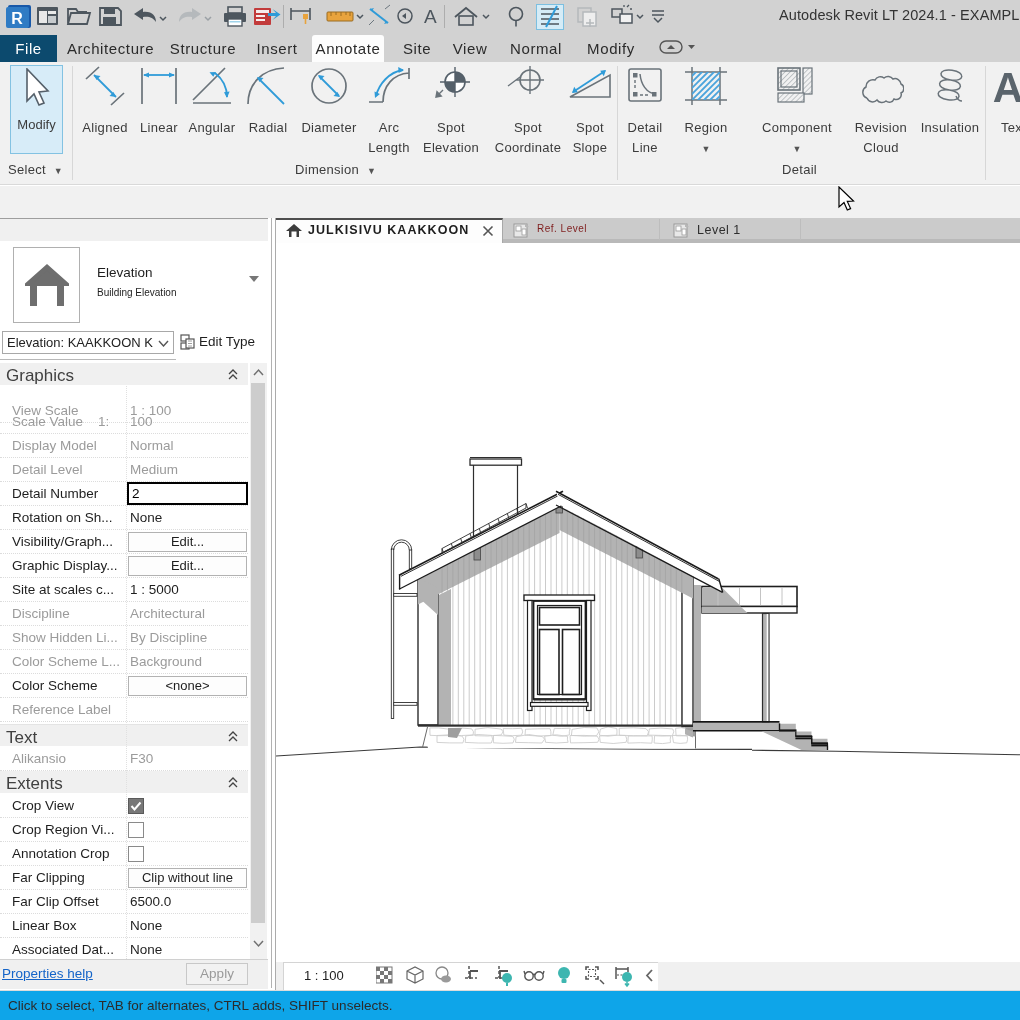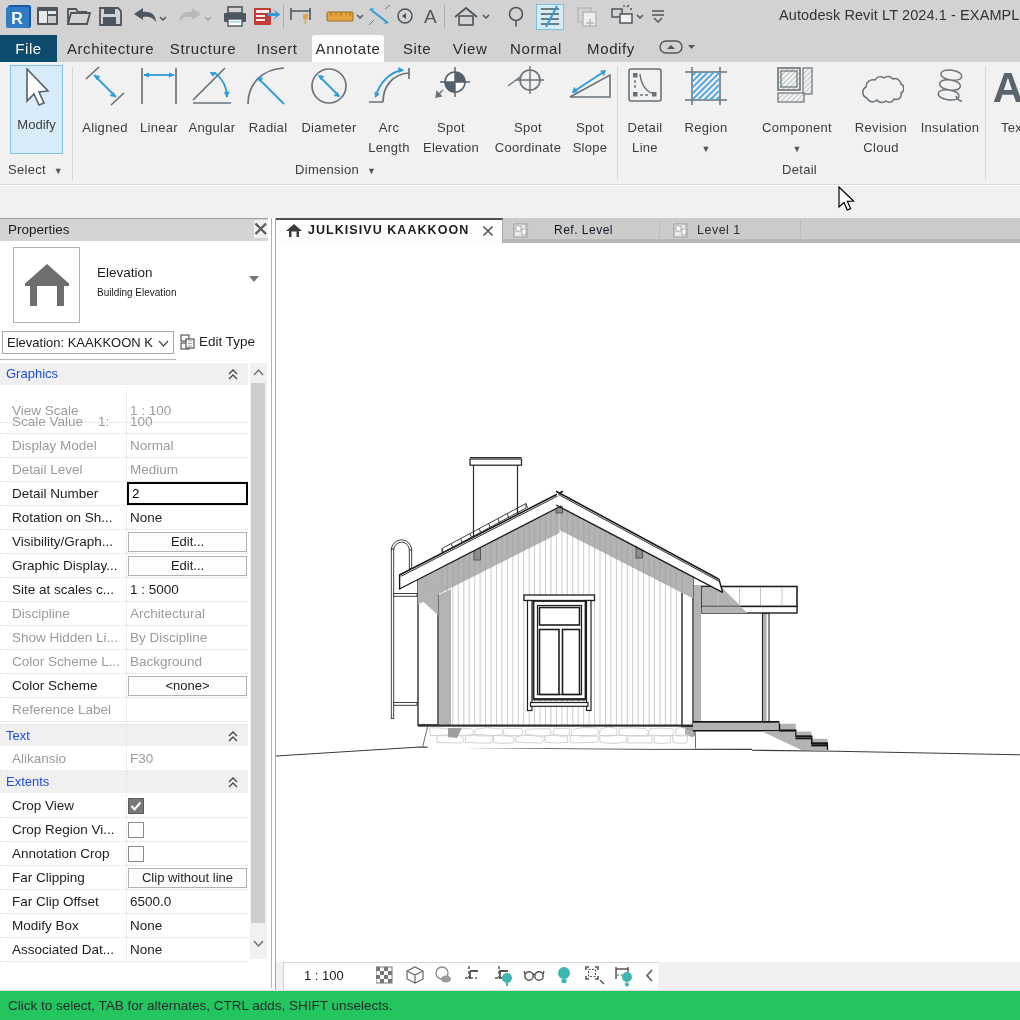--- a/index.html
+++ b/index.html
@@ -11,27 +11,27 @@
 .psep{position:absolute;top:4px;width:1px;height:114px;background:#d7d7d7}
 .pfoot{position:absolute;top:100px;height:20px;font-size:13px;color:#3c3c3c;white-space:nowrap;letter-spacing:0.3px}
 .tool{position:absolute;top:4px;text-align:center;color:#3c3c3c;font-size:13px;letter-spacing:0.3px}
 .tlab{position:absolute;top:52px;width:200px;left:50%;transform:translateX(-50%);line-height:20px;white-space:pre-line}
 #midstrip{position:absolute;left:0;top:186px;width:1020px;height:32px;background:#f1f1f1}
 #props{position:absolute;left:0;top:218px;width:268px;height:770px;background:#f0f0f0;border-top:1px solid #9e9e9e}
 #gap{position:absolute;left:268px;top:218px;width:8px;height:770px;background:#fff}
 #tabstrip{position:absolute;left:276px;top:218px;width:744px;height:25px;background:#cbcbcb}
 #canvas{position:absolute;left:276px;top:243px;width:744px;height:719px;background:#fff}
 #viewbar{position:absolute;left:276px;top:962px;width:744px;height:28px;background:#f0f0f0}
-#statusbar{position:absolute;left:0;top:990px;width:1020px;height:30px;background:#22c55e;border-top:1px solid #dcdcdc}
+#statusbar{position:absolute;left:0;top:990px;width:1020px;height:30px;background:#0ea5e9;border-top:1px solid #dcdcdc}
 .row{position:absolute;left:0;width:248px;height:24px;font-size:13.5px;color:#1e1e1e}
 .row .lab{position:absolute;left:12px;top:4px;white-space:nowrap;max-width:112px;overflow:hidden}
 .row .val{position:absolute;left:130px;top:4px;white-space:nowrap}
 .row.dis .lab,.row.dis .val{color:#9b9b9b}
 .rbtn{position:absolute;left:128px;top:2px;width:119px;height:20px;background:#fdfdfd;border:1px solid #b2b2b2;font-size:13px;color:#1e1e1e;text-align:center;line-height:18px}
-.shead{position:absolute;left:0;width:248px;height:22px;background:#f0f0f0;font-size:13px;color:#1d4ed8}
+.shead{position:absolute;left:0;width:248px;height:22px;background:#f0f0f0;font-size:17px;color:#404040}
 .shead .t{position:absolute;left:6px;top:3px}
 </style>
 </head>
 <body>
 <div id="titlebar">
 <svg width="680" height="32" style="position:absolute;left:0;top:0">
 
   <rect x="8" y="5" width="23" height="23" rx="2" fill="#1858a8"></rect>
   <rect x="6" y="7" width="23" height="21" rx="2" fill="#2f7bc4"></rect>
   <text x="17" y="24" font-size="16" font-weight="bold" fill="#fff" text-anchor="middle" font-family="Liberation Sans">R</text>
@@ -263,27 +263,20 @@
 <text x="18" y="36" font-size="42" font-weight="bold" fill="#5a646c" font-family="Liberation Sans" text-anchor="middle">A</text>
 </svg><div class="tlab" style="transform:none;left:0;text-align:left;padding-left:11px">Text</div></div>
 </div>
 <div id="midstrip">
 <svg width="26" height="30" style="position:absolute;left:835px;top:0px">
 <path d="M4 1 L4 21 L9 16.5 L12.3 24 L15.6 22.6 L12.3 15.4 L18.5 15 Z" fill="#fff" stroke="#000" stroke-width="1.2"></path>
 </svg>
 </div>
 
 <div id="props">
-<div style="position:absolute;left:0;top:0;width:268px;height:22px;background:#d4d4d4">
-  <div style="position:absolute;left:8px;top:3px;font-size:13.5px;color:#1c1c1c">Properties</div>
-  <div style="position:absolute;left:254px;top:1px;width:14px;height:18px;background:#eef0ef"></div>
-  <svg width="16" height="16" style="position:absolute;left:253px;top:2px">
-        <path d="M2.5 2.5 L13 13 M13 2.5 L2.5 13" stroke="#5d5d5d" stroke-width="2.4"></path>
-      </svg>
-</div>
 <div style="position:absolute;left:0;top:22px;width:268px;height:936px;background:#fff"></div>
 <div style="position:absolute;left:13px;top:28px;width:67px;height:76px;background:#fff;border:1px solid #b0b0b0"></div>
 <svg width="46" height="46" style="position:absolute;left:24px;top:43px">
   <path d="M23 2 L45 21.5 L45 24 L40 24 L40 44 L33 44 L33 24 L13 24 L13 44 L6 44 L6 24 L1 24 L1 21.5 Z" fill="#6e6e6e"></path>
   <path d="M23 8.5 L36 20 L10 20 Z" fill="#6e6e6e"></path>
   <path d="M13 24 L33 24 L33 40 L13 40 Z" fill="#fff"></path>
   <path d="M6 24 L13 24 M33 24 L40 24" stroke="#6e6e6e"></path>
 </svg>
 <div style="position:absolute;left:97px;top:46px;font-size:13.5px;color:#1e1e1e">Elevation</div>
 <div style="position:absolute;left:97px;top:68px;font-size:10px;color:#1e1e1e">Building Elevation</div>
@@ -404,28 +397,32 @@
       </div>
 <div class="row" style="top:647px;border-bottom:1px dotted #dcdcdc">
         <div class="lab">Far Clipping</div>
         <div class="rbtn">Clip without line</div>
       </div>
 <div class="row" style="top:671px;border-bottom:1px dotted #dcdcdc">
         <div class="lab">Far Clip Offset</div>
         <div class="val">6500.0</div>
       </div>
 <div class="row" style="top:695px;border-bottom:1px dotted #dcdcdc">
-        <div class="lab">Modify Box</div>
+        <div class="lab">Linear Box</div>
         <div class="val">None</div>
       </div>
 <div class="row" style="top:719px;border-bottom:1px dotted #dcdcdc">
         <div class="lab">Associated Dat...</div>
         <div class="val">None</div>
       </div>
 <div style="position:absolute;left:126px;top:167px;width:1px;height:573px;border-left:1px dotted #e0e0e0"></div>
+</div>
+<div style="position:absolute;left:0;top:740px;width:268px;height:30px;background:#f0f0f0;border-top:1px solid #d0d0d0">
+  <div style="position:absolute;left:2px;top:6px;font-size:13.5px;color:#1464c8;text-decoration:underline">Properties help</div>
+  <div style="position:absolute;left:186px;top:3px;width:62px;height:22px;background:#f2f2f2;border:1px solid #c8c8c8;text-align:center;font-size:13.5px;color:#9a9a9a;line-height:20px">Apply</div>
 </div>
 
 <div style="position:absolute;left:250px;top:144px;width:17px;height:596px;background:#f1f1f1">
   <svg width="17" height="18" style="position:absolute;top:2px">
         <path d="M4 10 L8.5 5 L13 10" stroke="#707070" stroke-width="1.5" fill="none"></path>
       </svg>
   <div style="position:absolute;left:1px;top:20px;width:14px;height:540px;background:#cdcdcd"></div>
   <svg width="17" height="18" style="position:absolute;top:572px">
         <path d="M4 6 L8.5 11 L13 6" stroke="#707070" stroke-width="1.5" fill="none"></path>
       </svg>
@@ -446,21 +443,21 @@
 <div style="position:absolute;left:32px;top:5px;font-size:12.5px;font-weight:bold;color:#1e1e1e;letter-spacing:1.05px">JULKISIVU KAAKKOON</div>
 <svg width="12" height="12" style="position:absolute;left:206px;top:7px">
       <path d="M1.5 1.5 L10.5 10.5 M10.5 1.5 L1.5 10.5" stroke="#555" stroke-width="1.6"></path>
     </svg>
 <svg width="17" height="16" style="position:absolute;left:237px;top:5px">
   <rect x="1" y="1" width="13" height="13" fill="#e8e8e8" stroke="#9a9a9a"></rect>
   <rect x="3" y="3" width="5" height="5" fill="#fff" stroke="#9a9a9a" stroke-width="0.8"></rect>
   <rect x="9" y="6" width="4" height="6" fill="#fff" stroke="#9a9a9a" stroke-width="0.8"></rect>
   <path d="M12 0 L16 4 L12 4 Z" fill="#b7b7b7"></path>
 </svg>
-<div style="position:absolute;left:278px;top:5px;font-size:12px;color:#0f172a;letter-spacing:0.5px">Ref. Level</div>
+<div style="position:absolute;left:261px;top:5px;font-size:10px;color:#7f1d1d;letter-spacing:0.5px">Ref. Level</div>
 <svg width="17" height="16" style="position:absolute;left:397px;top:5px">
   <rect x="1" y="1" width="13" height="13" fill="#e8e8e8" stroke="#9a9a9a"></rect>
   <rect x="3" y="3" width="5" height="5" fill="#fff" stroke="#9a9a9a" stroke-width="0.8"></rect>
   <rect x="9" y="6" width="4" height="6" fill="#fff" stroke="#9a9a9a" stroke-width="0.8"></rect>
   <path d="M12 0 L16 4 L12 4 Z" fill="#b7b7b7"></path>
 </svg>
 <div style="position:absolute;left:421px;top:5px;font-size:12.5px;color:#2e2e2e;letter-spacing:0.5px">Level 1</div>
 </div>
 <div id="canvas">
 <svg id="draw" width="744" height="719" style="position:absolute;left:0;top:0">

